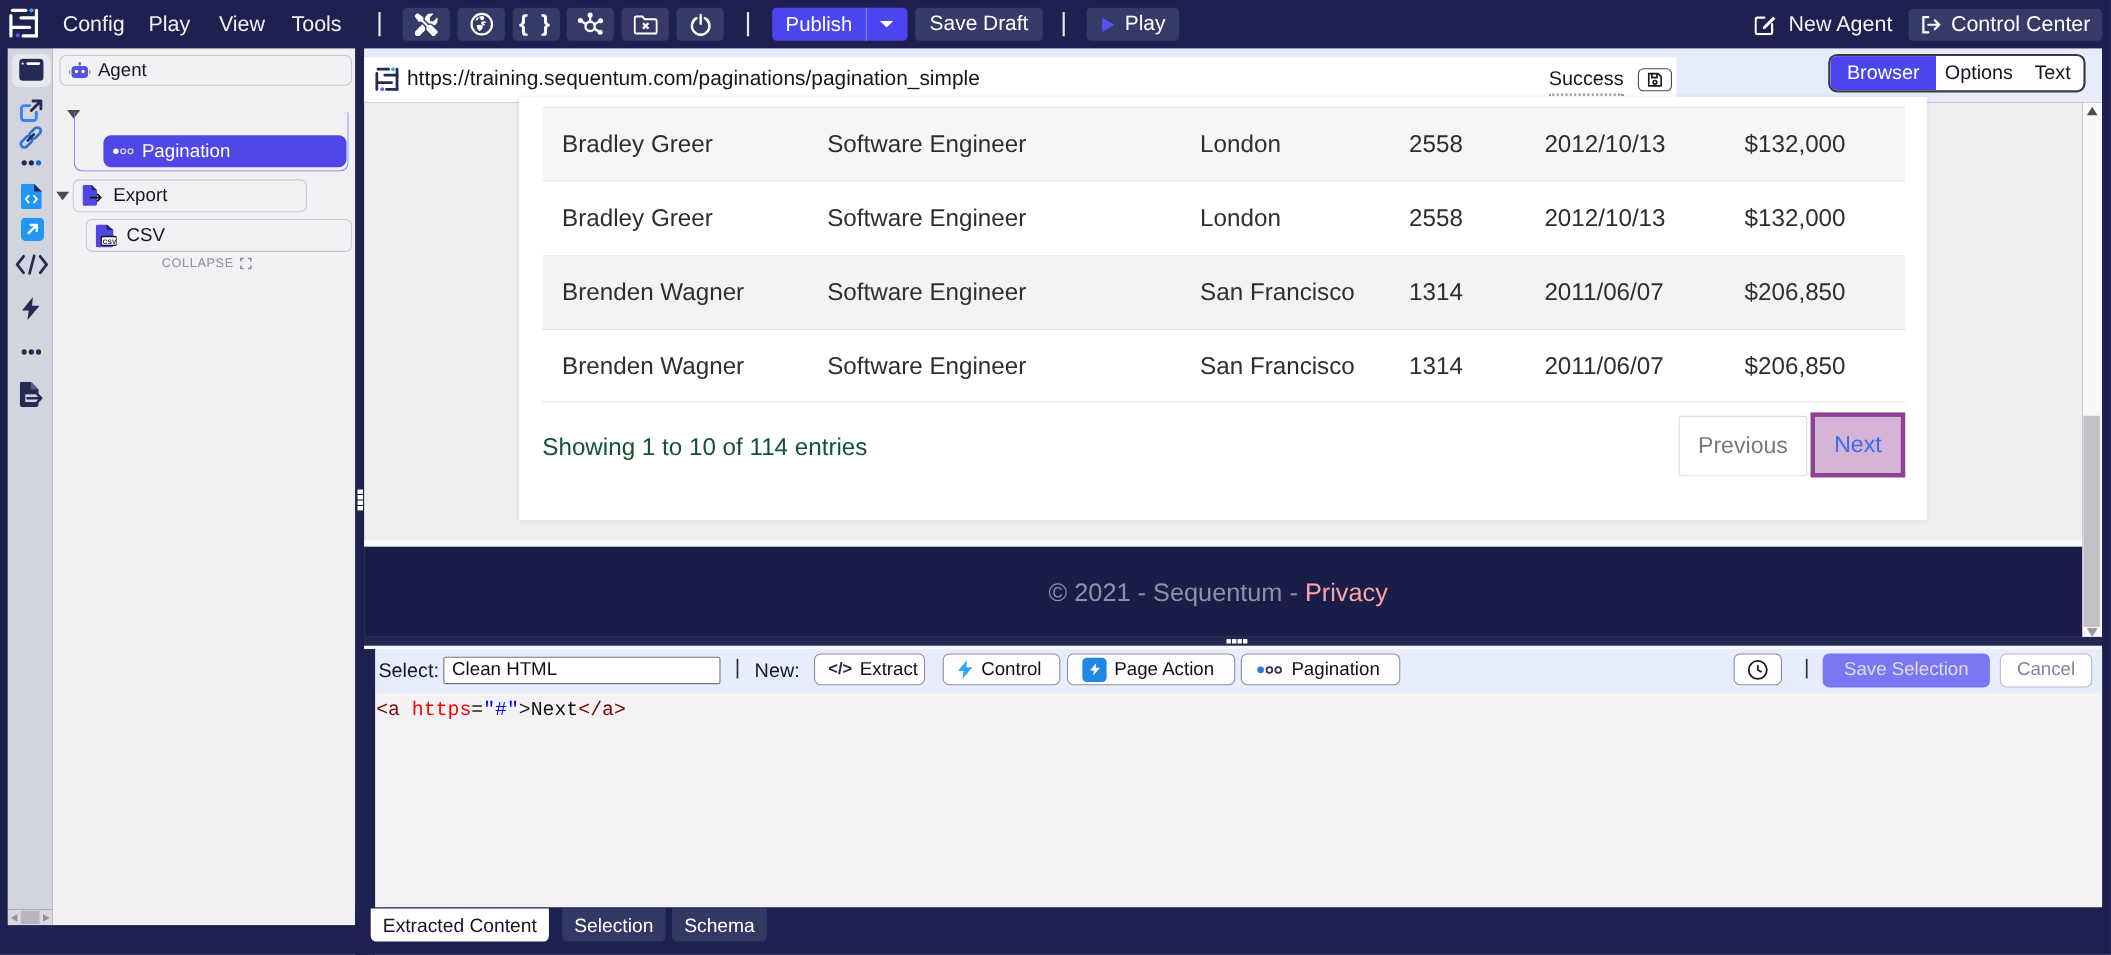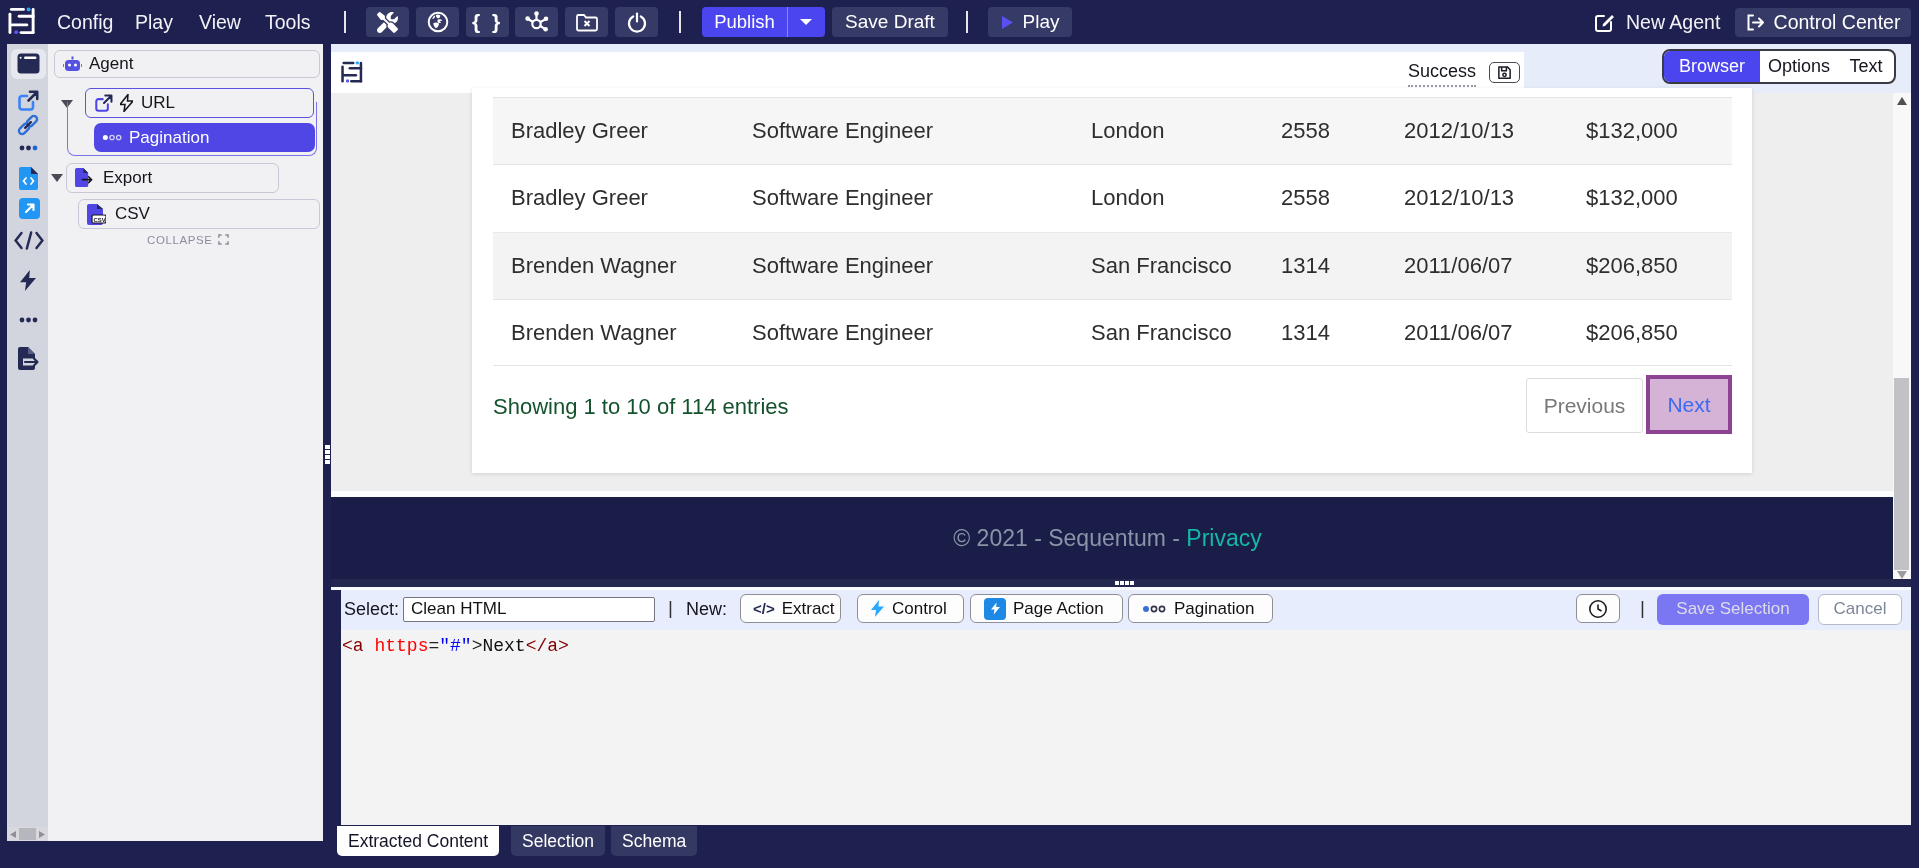--- a/index.html
+++ b/index.html
@@ -212,30 +212,20 @@
       </svg>
       <span style="margin-left:7px">Agent</span>
     </div>
 
     <svg class="abs" style="left:13px;top:56px" width="12" height="8" viewBox="0 0 12 8">
         <path d="M0 0 H12 L6 8 Z" fill="#4a4a55"></path>
       </svg>
 
     <div class="abs" style="left:19px;top:58px;width:250px;height:54px;border:1px solid #7a73ea;border-top:none;border-radius:0 0 8px 8px;"></div>
 
-    <div class="treebox" style="left:37px;top:44px;width:229px;height:30px;border-color:#5a52e0;background:#f1f1f4;">
-      <svg width="18" height="18" viewBox="0 0 21 21" fill="none" style="margin-left:9px">
-        <path d="M15 12 V17 A2.5 2.5 0 0 1 12.5 19.5 H4 A2.5 2.5 0 0 1 1.5 17 V8.5 A2.5 2.5 0 0 1 4 6 H9" stroke="#4f46e5" stroke-width="2.4" stroke-linecap="round"></path>
-        <path d="M12 1.8 H19.2 V9 M19 2 L10.5 10.5" stroke="#252a55" stroke-width="2.4" stroke-linecap="round" stroke-linejoin="round"></path>
-      </svg>
-      <svg width="13" height="18" viewBox="0 0 13 17" style="margin-left:7px">
-          <path d="M8 0 L0 10 H5 L4 17 L13 6.5 H7.5 Z" fill="none" stroke="#15151d" stroke-width="1.5"></path>
-        </svg>
-      <span style="margin-left:8px">URL</span>
-    </div>
 
     <div class="abs" style="left:46px;top:79px;width:221px;height:29px;background:#4f46e5;border-radius:7px;display:flex;align-items:center;color:#fff;font-size:17px;">
       <svg width="20" height="7" viewBox="0 0 24 8" style="margin-left:8px">
         <circle cx="4" cy="4" r="3" fill="#fff"></circle>
           <circle cx="12" cy="4" r="2.6" fill="none" stroke="#cfcdf6" stroke-width="1.6"></circle>
           <circle cx="20" cy="4" r="2.6" fill="none" stroke="#cfcdf6" stroke-width="1.6"></circle>
       </svg>
       <span style="margin-left:7px">Pagination</span>
     </div>
 
@@ -290,20 +280,21 @@
     <svg class="abs" style="left:10px;top:17px" width="23" height="23" viewBox="0 0 30 30" fill="none" stroke="#252a55" stroke-width="3.3" stroke-linecap="round">
       <path d="M3.5 2.5 H16"></path>
       <circle cx="21.3" cy="2.5" r="2.2" fill="#2aa7ff" stroke="none"></circle>
       <path d="M26 2.5 V26.5"></path>
       <path d="M11.5 9.5 H26"></path>
       <path d="M2 7.5 V26.5"></path>
       <path d="M4 18.5 H19.5"></path>
       <circle cx="8.5" cy="26" r="2.2" fill="#5a55f5" stroke="none"></circle>
       <path d="M13.5 26.5 H26"></path>
     </svg>
+    <span class="abs" style="left:39px;top:17px;font-size:19px;color:#15151f">https://training.sequentum.com/paginations/pagination_simple</span>
     <span class="abs" style="left:1077px;top:17px;font-size:18px;color:#15151f;border-bottom:2px dotted #9a9aa5;padding-bottom:3px;">Success</span>
     <div class="abs" style="left:1158px;top:18px;width:31px;height:21px;border:1.5px solid #4a4a55;border-radius:5px;"></div>
     <svg class="abs" style="left:1166px;top:21px" width="15" height="15" viewBox="0 0 16 16" fill="none" stroke="#1a1a25" stroke-width="1.6">
       <path d="M2 2 H11 L14 5 V14 H2 Z" stroke-linejoin="round"></path>
       <path d="M5 2 V6 H10 V2"></path>
       <circle cx="8" cy="10.5" r="1.8"></circle>
     </svg>
     <div id="tabgroup">
       <div style="width:96px;background:#4b45ef;color:#fff;display:flex;align-items:center;justify-content:center;font-size:18px;">Browser</div>
       <div style="width:78px;display:flex;align-items:center;justify-content:center;font-size:18px;color:#15151f;">Options</div>
@@ -353,21 +344,21 @@
           <span class="tcell" style="left:598px">San Francisco</span>
           <span class="tcell" style="left:788px">1314</span>
           <span class="tcell" style="left:911px">2011/06/07</span>
           <span class="tcell" style="left:1093px">$206,850</span>
       </div>
       <span class="abs" style="left:21px;top:306px;font-size:22px;color:#14532d;">Showing 1 to 10 of 114 entries</span>
       <div class="abs" style="left:1054px;top:290px;width:117px;height:55px;border:1px solid #dcdcdc;border-radius:3px;background:#fff;display:flex;align-items:center;justify-content:center;font-size:21px;color:#787878;">Previous</div>
       <div class="abs" style="left:1174px;top:287px;width:86px;height:59px;border:4px solid #8c4392;background:#d4b3d6;display:flex;align-items:center;justify-content:center;font-size:21px;color:#3c6af0;">Next</div>
     </div>
     <div id="footerband">
-      <div style="margin-top:28px;margin-left:-9px">© 2021 - Sequentum - <span style="color:#14b8a6">Privacy</span></div>
+      <div style="margin-top:28px;margin-left:-9px">© 2021 - Sequentum - <span style="color:#fca5a5">Privacy</span></div>
     </div>
   </div>
   <div class="abs" id="resizebar">
     <div style="position:absolute;left:784px;top:1.5px;width:3.5px;height:4.5px;background:#fff;"></div>
     <div style="position:absolute;left:789px;top:1.5px;width:3.5px;height:4.5px;background:#fff;"></div>
     <div style="position:absolute;left:794px;top:1.5px;width:3.5px;height:4.5px;background:#fff;"></div>
     <div style="position:absolute;left:799px;top:1.5px;width:3.5px;height:4.5px;background:#fff;"></div>
   </div>
   <div class="abs" id="whiteline"></div>
 

